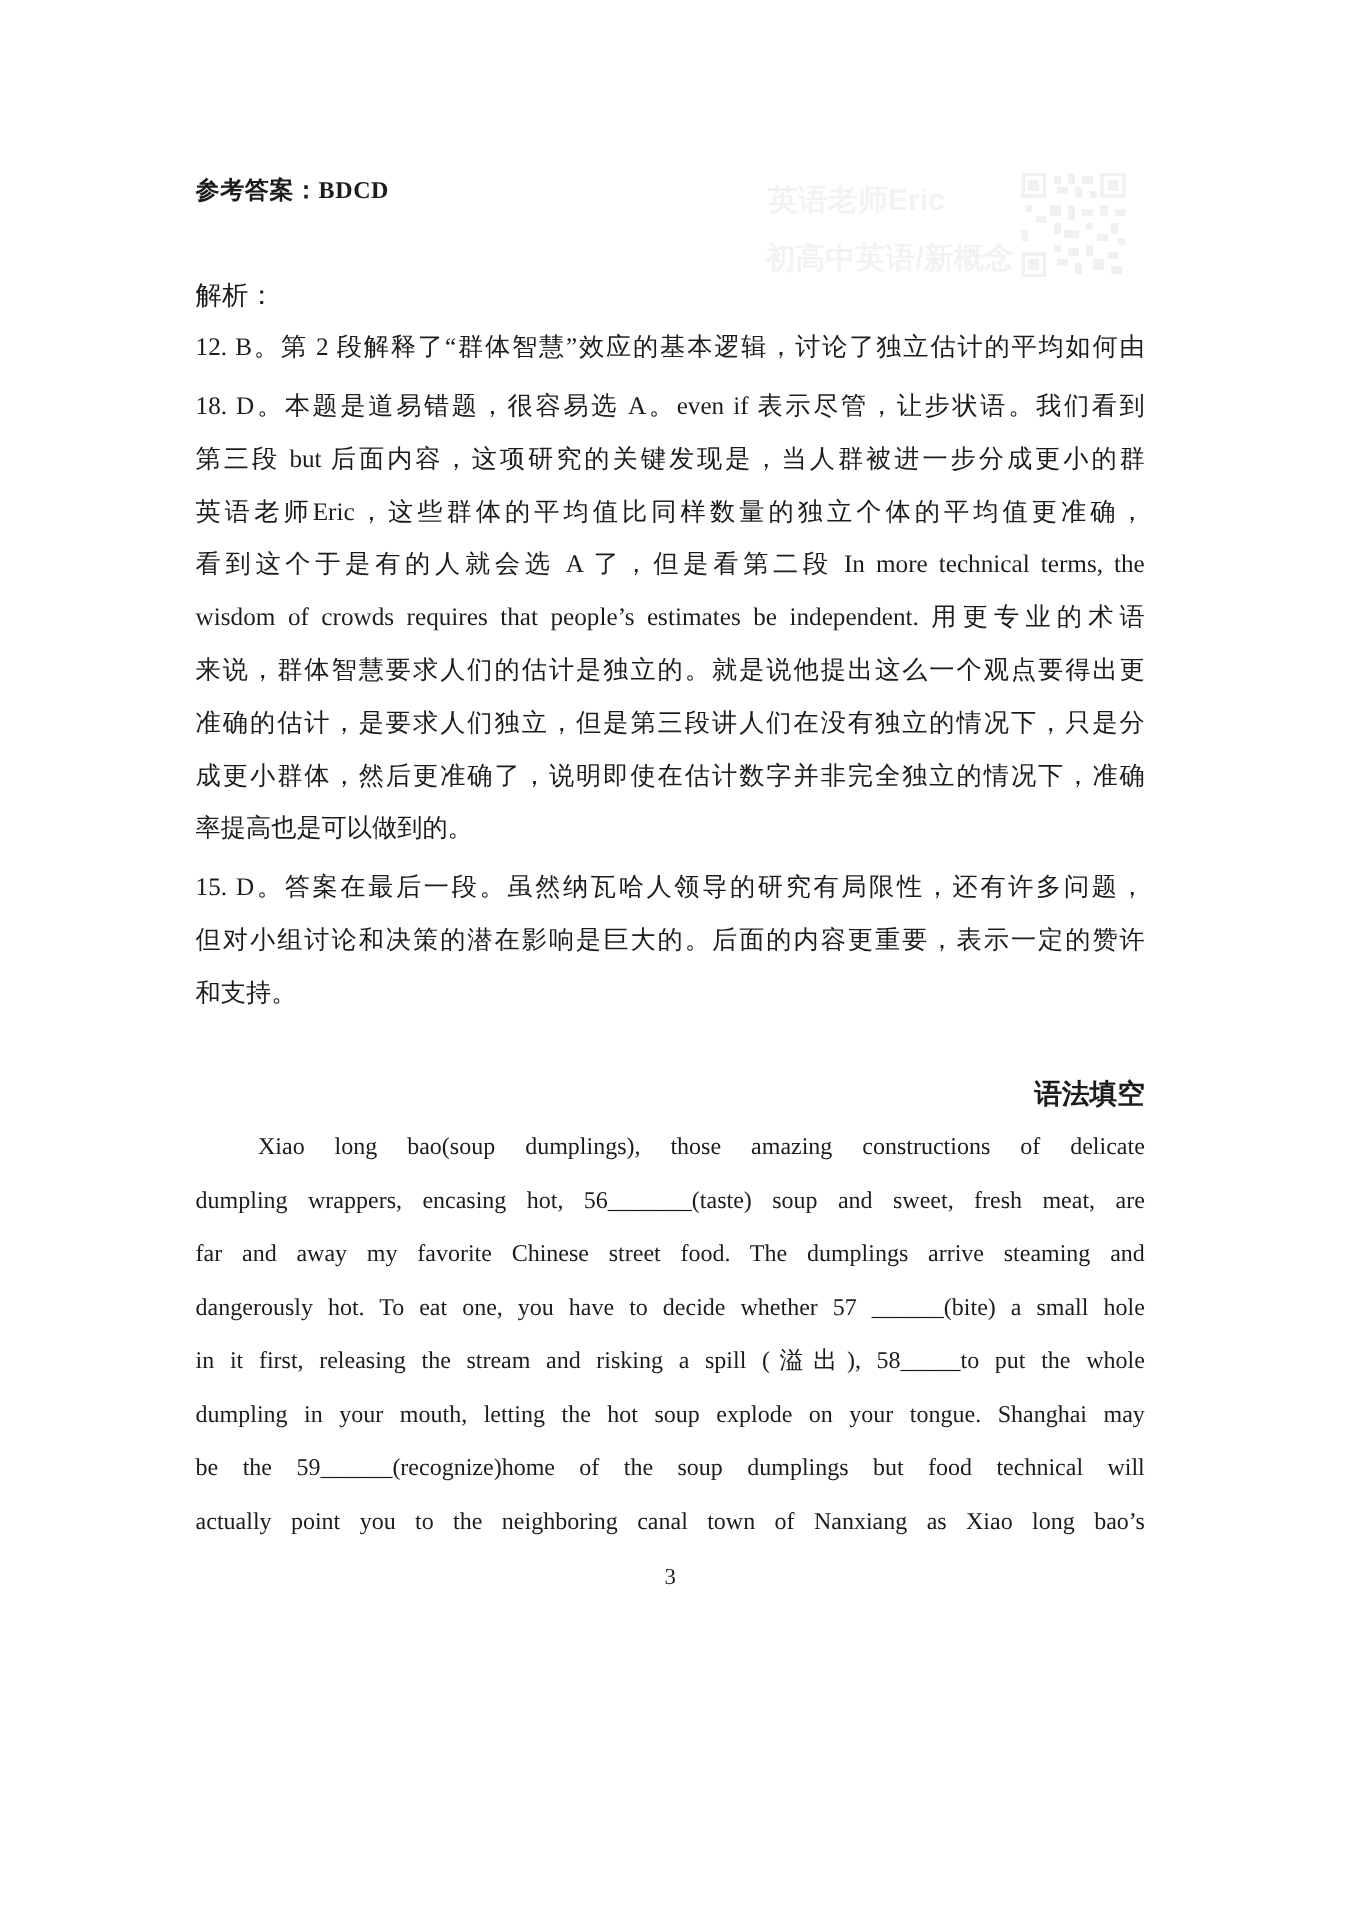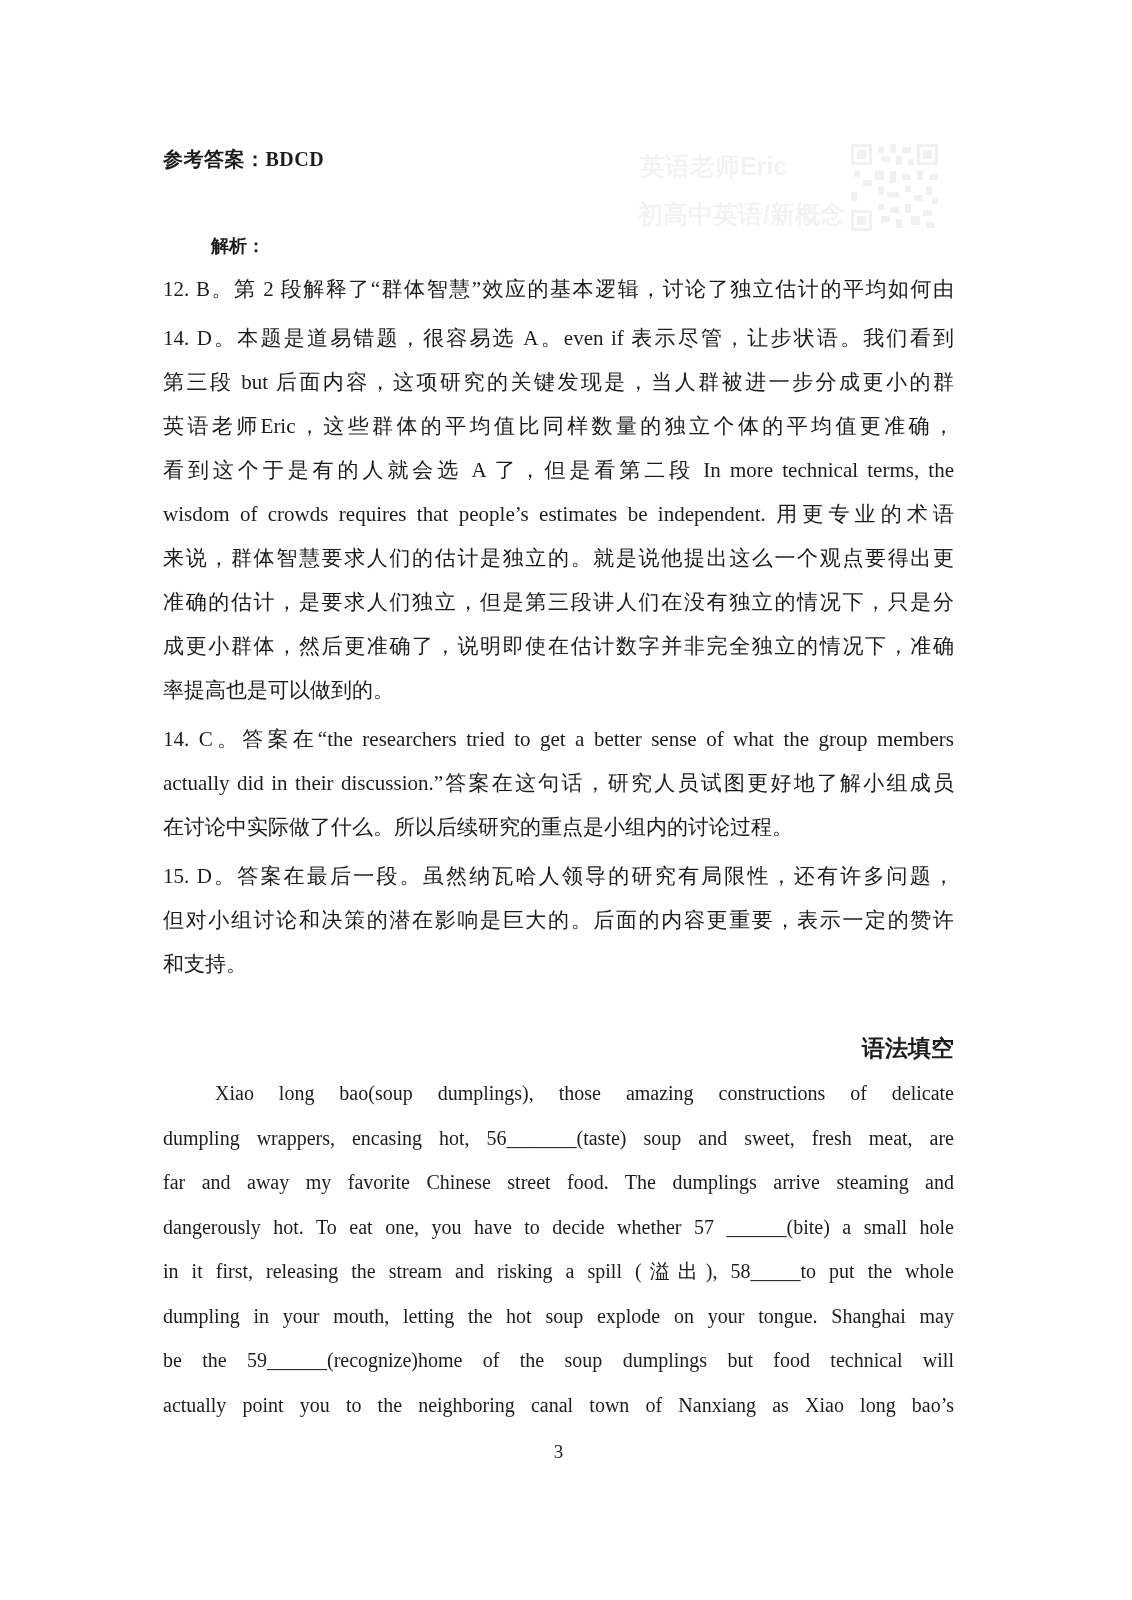--- a/index.html
+++ b/index.html
@@ -15,21 +15,21 @@
     position: absolute;
     left: 163px; top: 146px;
     width: 791px;
   }
   .answers-heading {
     font-size: 20px; font-weight: bold; line-height: 26px;
     letter-spacing: 0.5px;
   }
   .analysis-heading {
     margin-top: 61px;
-    font-size: 18px; font-weight: bold; line-height: 26px; margin-left: 48px;
+    font-size: 22px; font-weight: normal; line-height: 26px;
   }
   .para { margin-top: 8px; }
   .para + .para { margin-top: 5px; }
   .line {
     font-size: 21px; line-height: 44px;
     text-align: justify; text-align-last: justify;
     white-space: normal;
   }
   .line.last { text-align-last: left; }
   .grammar-title {
@@ -118,36 +118,31 @@
 
     <div class="answers-heading">参考答案：BDCD</div>
 
     <div class="analysis-heading">解析：</div>
 
     <div class="para">
       <div class="line">12. B。第 2 段解释了“群体智慧”效应的基本逻辑，讨论了独立估计的平均如何由</div>
     </div>
 
     <div class="para">
-      <div class="line">14. D。本题是道易错题，很容易选 A。even if 表示尽管，让步状语。我们看到</div>
+      <div class="line">18. D。本题是道易错题，很容易选 A。even if 表示尽管，让步状语。我们看到</div>
       <div class="line">第三段 but 后面内容，这项研究的关键发现是，当人群被进一步分成更小的群</div>
       <div class="line">英语老师Eric，这些群体的平均值比同样数量的独立个体的平均值更准确，</div>
       <div class="line">看到这个于是有的人就会选 A 了，但是看第二段 In more technical terms, the</div>
       <div class="line">wisdom of crowds requires that people’s estimates be independent. 用更专业的术语</div>
       <div class="line">来说，群体智慧要求人们的估计是独立的。就是说他提出这么一个观点要得出更</div>
       <div class="line">准确的估计，是要求人们独立，但是第三段讲人们在没有独立的情况下，只是分</div>
       <div class="line">成更小群体，然后更准确了，说明即使在估计数字并非完全独立的情况下，准确</div>
       <div class="line last">率提高也是可以做到的。</div>
     </div>
 
-    <div class="para">
-      <div class="line">14. C。答案在“the researchers tried to get a better sense of what the group members</div>
-      <div class="line">actually did in their discussion.”答案在这句话，研究人员试图更好地了解小组成员</div>
-      <div class="line last">在讨论中实际做了什么。所以后续研究的重点是小组内的讨论过程。</div>
-    </div>
 
     <div class="para">
       <div class="line">15. D。答案在最后一段。虽然纳瓦哈人领导的研究有局限性，还有许多问题，</div>
       <div class="line">但对小组讨论和决策的潜在影响是巨大的。后面的内容更重要，表示一定的赞许</div>
       <div class="line last">和支持。</div>
     </div>
 
     <div class="grammar-title">语法填空</div>
 
     <div class="passage">

